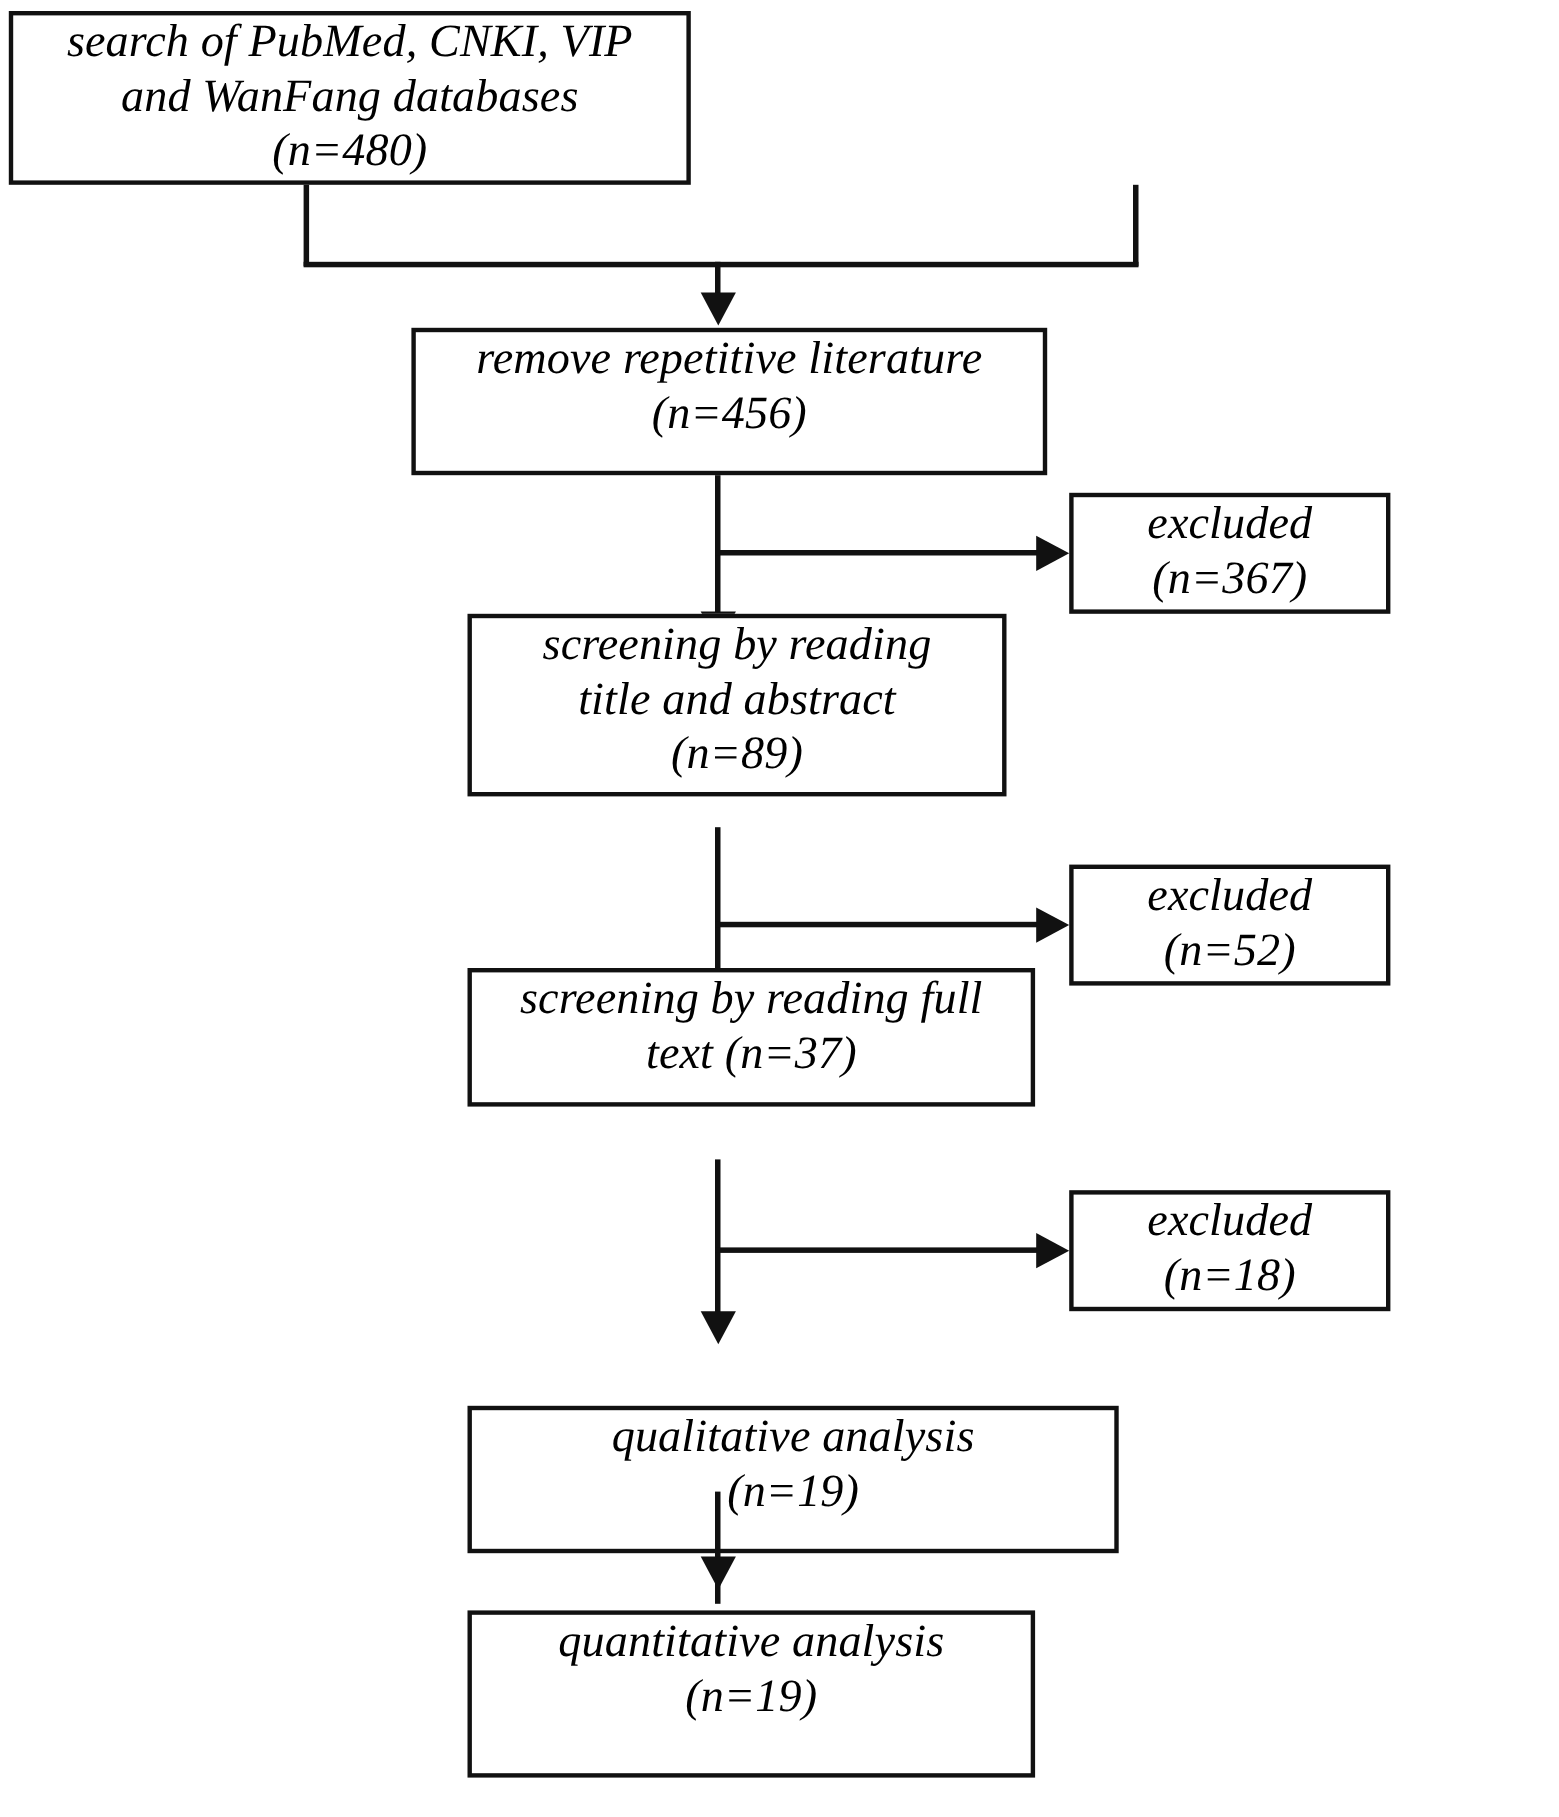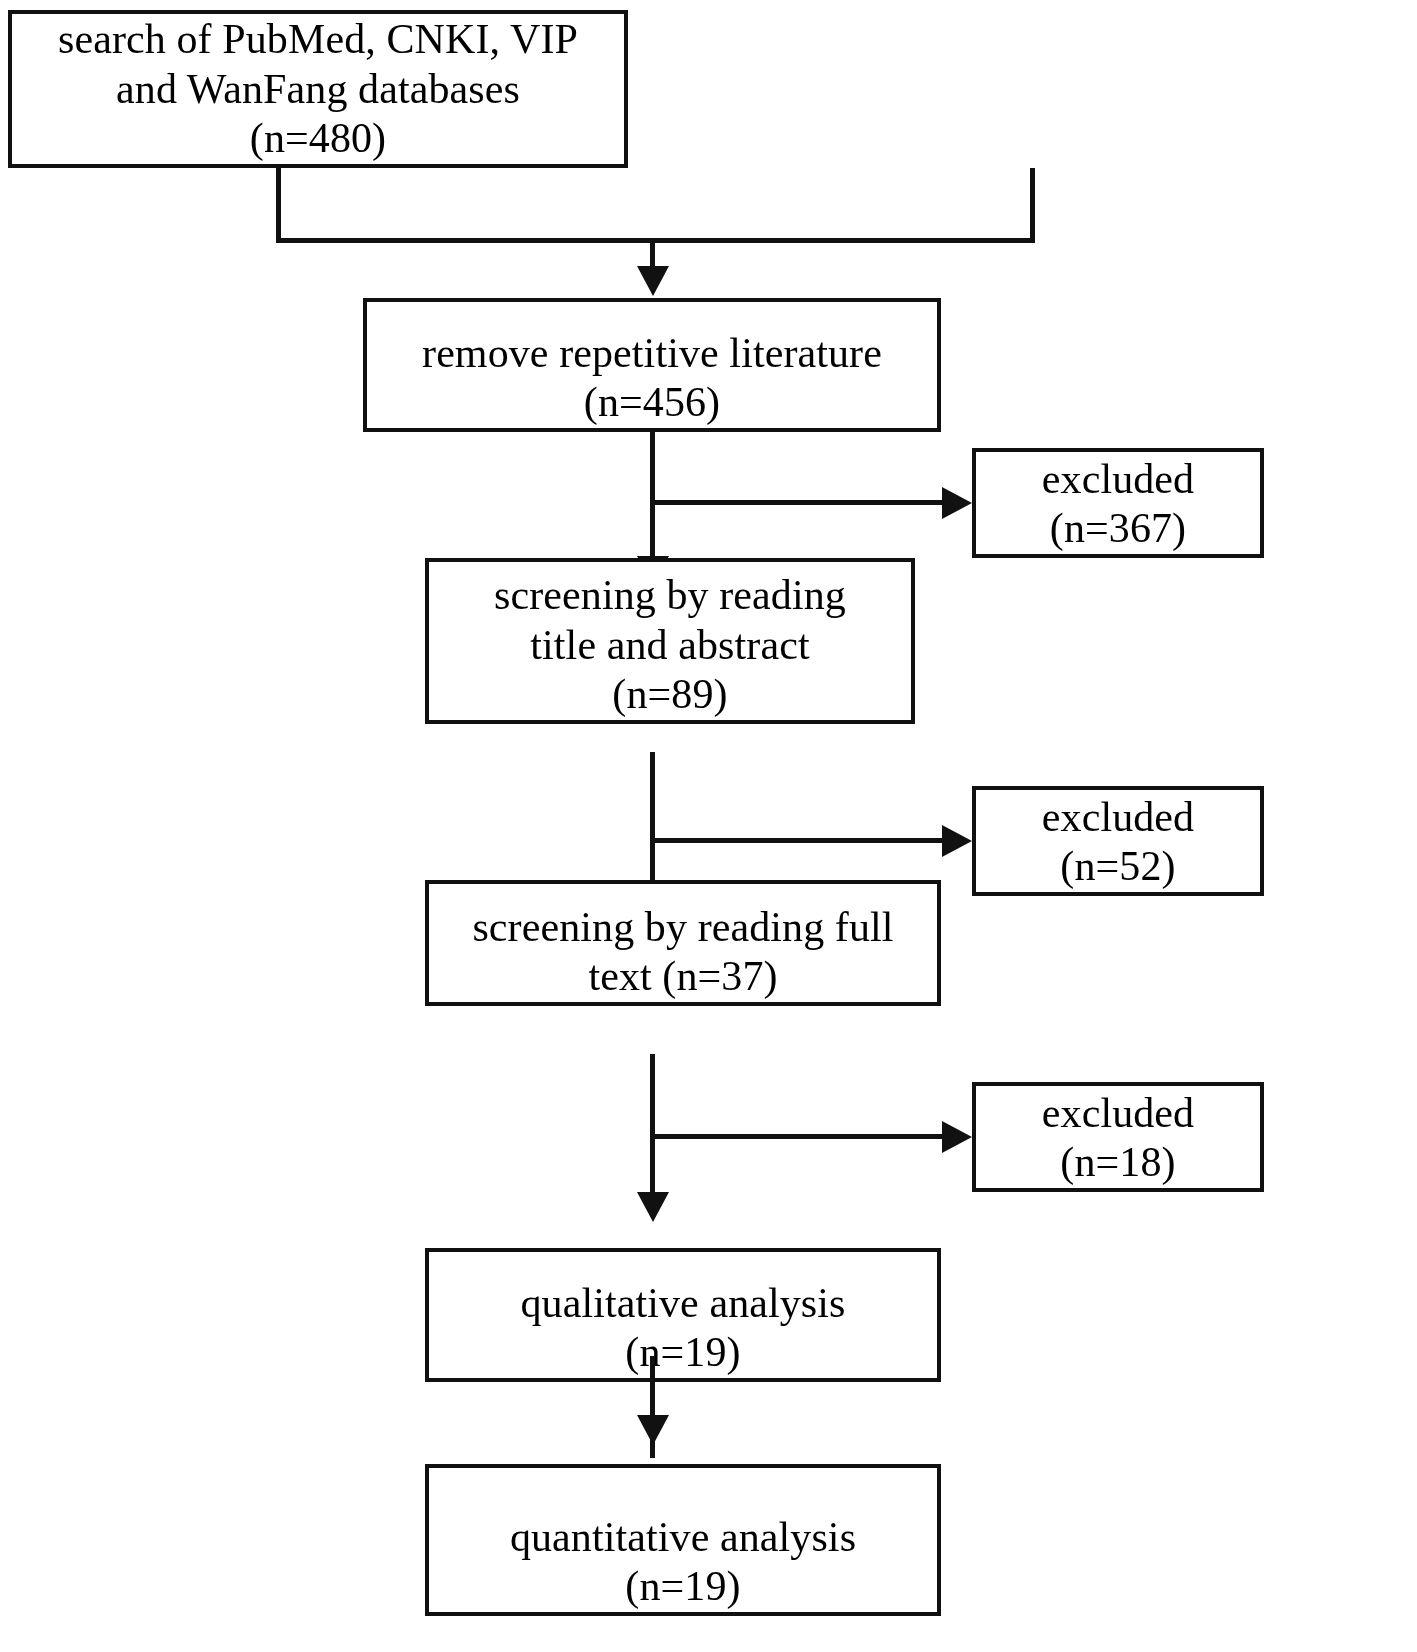--- a/index.html
+++ b/index.html
@@ -16,39 +16,40 @@
     overflow: hidden;
     font-family: "Liberation Serif", "DejaVu Serif", serif;
     color: #000000;
   }
   .node {
     position: absolute;
     box-sizing: border-box;
     border: 4px solid #111111;
     background: #ffffff;
     display: flex;
-    align-items: flex-end;
+    align-items: flex-start;
     justify-content: center;
     text-align: center;
     line-height: 1.18;
     letter-spacing: 0.1px;
+    font-style: italic;
   }
   .node .txt {
     display: block;
     width: 100%;
     padding: 0 6px;
     white-space: pre-line;
   }
   
   #n-db        { left: 8px;   top: 10px;   width: 620px; height: 158px; font-size: 42px; }
   #n-biblio    { left: 745px; top: 10px;   width: 588px; height: 158px; font-size: 42px; }
-  #n-dedup     { left: 363px; top: 298px;  width: 578px; height: 134px; font-size: 42px; }
+  #n-dedup     { left: 374px; top: 298px;  width: 578px; height: 134px; font-size: 42px; }
   #n-scrTA     { left: 425px; top: 558px;  width: 490px; height: 166px; font-size: 42px; }
   #n-scrFT     { left: 425px; top: 880px;  width: 516px; height: 126px; font-size: 42px; }
-  #n-qual      { left: 425px; top: 1248px; width: 516px; height: 134px; font-size: 42px; }
+  #n-qual      { left: 425px; top: 1278px; width: 592px; height: 134px; font-size: 42px; }
   #n-quant     { left: 425px; top: 1448px; width: 516px; height: 152px; font-size: 42px; margin-top: 16px; }
   #n-exc1      { left: 972px; top: 448px;  width: 292px; height: 110px; font-size: 42px; }
   #n-exc2      { left: 972px; top: 786px;  width: 292px; height: 110px; font-size: 42px; }
   #n-exc3      { left: 972px; top: 1082px; width: 292px; height: 110px; font-size: 42px; }
 
   
   .vline, .hline {
     position: absolute;
     background: #111111;
   }

